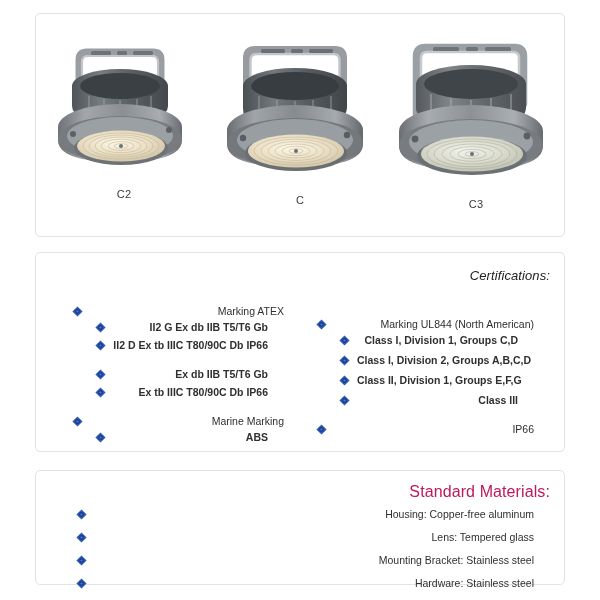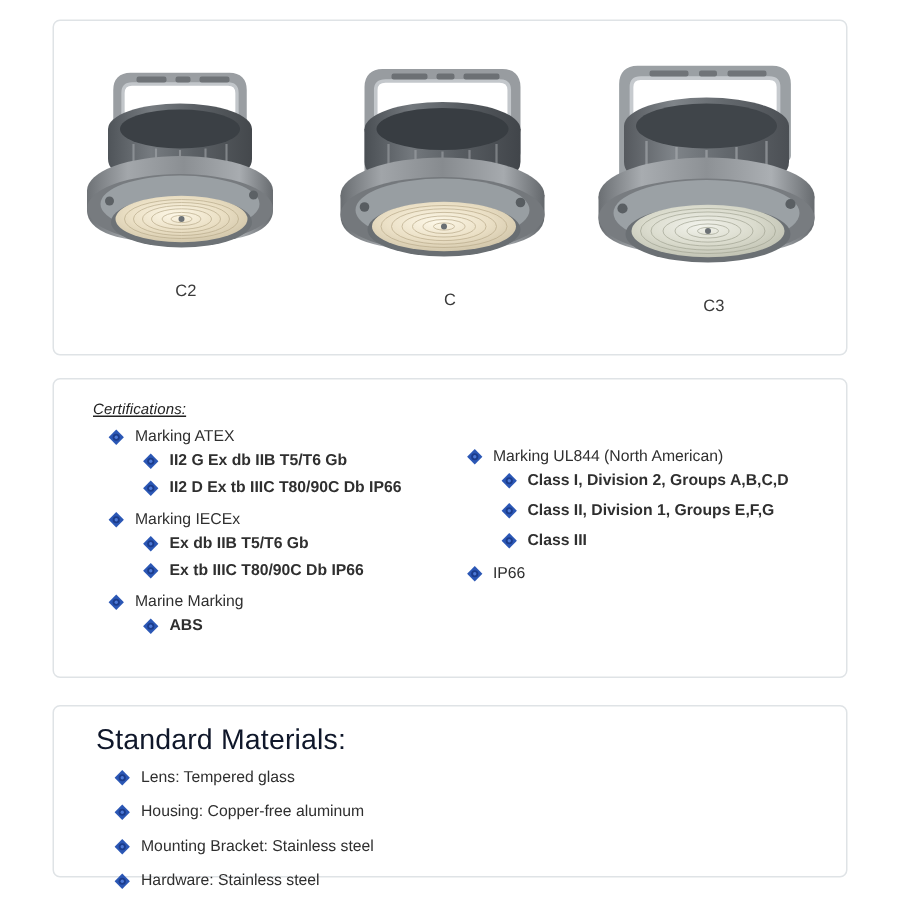--- a/index.html
+++ b/index.html
@@ -15,20 +15,21 @@
     font-family: "Liberation Sans", sans-serif;
     color: #2b2b2b;
     -webkit-font-smoothing: antialiased;
   }
 
   .page {
     position: relative;
     width: 600px;
     height: 600px;
     background: #ffffff;
+    text-align: right;
   }
 
   
   .panel {
     position: absolute;
     left: 35px;
     width: 530px;
     background: #ffffff;
     border: 1px solid #dfe3e6;
     border-radius: 5px;
@@ -70,45 +71,44 @@
   .lamp-c3 { width: 166px; height: 168px; }
 
   
   .certs-inner {
     position: absolute;
     inset: 0;
     padding: 12px 14px 0 18px;
     box-sizing: border-box;
   }
   .section-title-italic {
-    font-size: 10px;
+    font-size: 13px;
     font-style: italic;
     color: #222;
     margin: 3px 0 6px 8px;
     letter-spacing: 0.1px;
-    text-decoration: underline;
   }
   .section-title-plain {
-    font-size: 19px;
-    color: #0f172a;
+    font-size: 16px;
+    color: #be185d;
     margin: 0 0 7px 8px;
     letter-spacing: 0.1px;
   }
 
   .cert-columns {
     display: flex;
     align-items: flex-start;
   }
   .cert-col-left  { width: 268px; }
   .cert-col-right { width: 250px; padding-top: 13px; }
 
   
   ul.bl {
     list-style: none;
-    margin: 0;
+    margin: 16px;
     padding: 0;
   }
   ul.bl.lvl1 { margin-left: 18px; }
   ul.bl.lvl2 { margin-left: 23px; margin-top: 1px; font-weight: bold; }
   ul.bl.mats { margin-left: 20px; margin-top: 2px; }
 
   li.bi {
     position: relative;
     padding-left: 18px;
     font-size: 10.5px;
@@ -380,30 +380,20 @@
                   <svg viewBox="0 0 11 11">
                       <polygon points="5.5,0.4 10.6,5.5 5.5,10.6 0.4,5.5" fill="#2b57b5"></polygon>
                       <circle cx="5.5" cy="5.5" r="2.4" fill="#1b3c8c"></circle>
                       <circle cx="5.5" cy="5.5" r="1.1" fill="#4d79d6"></circle>
                     </svg>
                 </span>
                 <span>II2 D Ex tb IIIC T80/90C Db IP66</span>
               </li>
             </ul>
 
-            <li class="bi grp spaced" style="margin-top:8px">
-              <span class="bullet">
-                <svg viewBox="0 0 11 11">
-                    <polygon points="5.5,0.4 10.6,5.5 5.5,10.6 0.4,5.5" fill="#2b57b5"></polygon>
-                    <circle cx="5.5" cy="5.5" r="2.4" fill="#1b3c8c"></circle>
-                    <circle cx="5.5" cy="5.5" r="1.1" fill="#4d79d6"></circle>
-                  </svg>
-              </span>
-              <span>Marking IECEx</span>
-            </li>
             <ul class="bl lvl2">
               <li class="bi">
                 <span class="bullet">
                   <svg viewBox="0 0 11 11">
                       <polygon points="5.5,0.4 10.6,5.5 5.5,10.6 0.4,5.5" fill="#2b57b5"></polygon>
                       <circle cx="5.5" cy="5.5" r="2.4" fill="#1b3c8c"></circle>
                       <circle cx="5.5" cy="5.5" r="1.1" fill="#4d79d6"></circle>
                     </svg>
                 </span>
                 <span>Ex db IIB T5/T6 Gb</span>
@@ -461,20 +451,30 @@
             </li>
             <ul class="bl lvl2">
               <li class="bi spaced">
                 <span class="bullet">
                   <svg viewBox="0 0 11 11">
                       <polygon points="5.5,0.4 10.6,5.5 5.5,10.6 0.4,5.5" fill="#2b57b5"></polygon>
                       <circle cx="5.5" cy="5.5" r="2.4" fill="#1b3c8c"></circle>
                       <circle cx="5.5" cy="5.5" r="1.1" fill="#4d79d6"></circle>
                     </svg>
                 </span>
+                <span>Class I, Division 1, Groups C,D</span>
+              </li>
+              <li class="bi spaced">
+                <span class="bullet">
+                  <svg viewBox="0 0 11 11">
+                      <polygon points="5.5,0.4 10.6,5.5 5.5,10.6 0.4,5.5" fill="#2b57b5"></polygon>
+                      <circle cx="5.5" cy="5.5" r="2.4" fill="#1b3c8c"></circle>
+                      <circle cx="5.5" cy="5.5" r="1.1" fill="#4d79d6"></circle>
+                    </svg>
+                </span>
                 <span>Class I, Division 2, Groups A,B,C,D</span>
               </li>
               <li class="bi spaced">
                 <span class="bullet">
                   <svg viewBox="0 0 11 11">
                       <polygon points="5.5,0.4 10.6,5.5 5.5,10.6 0.4,5.5" fill="#2b57b5"></polygon>
                       <circle cx="5.5" cy="5.5" r="2.4" fill="#1b3c8c"></circle>
                       <circle cx="5.5" cy="5.5" r="1.1" fill="#4d79d6"></circle>
                     </svg>
                 </span>
@@ -517,31 +517,31 @@
 
       <ul class="bl mats">
         <li class="bi mat">
           <span class="bullet">
             <svg viewBox="0 0 11 11">
                 <polygon points="5.5,0.4 10.6,5.5 5.5,10.6 0.4,5.5" fill="#2b57b5"></polygon>
                 <circle cx="5.5" cy="5.5" r="2.4" fill="#1b3c8c"></circle>
                 <circle cx="5.5" cy="5.5" r="1.1" fill="#4d79d6"></circle>
               </svg>
           </span>
-          <span>Lens: Tempered glass</span>
+          <span>Housing: Copper-free aluminum</span>
         </li>
         <li class="bi mat">
           <span class="bullet">
             <svg viewBox="0 0 11 11">
                 <polygon points="5.5,0.4 10.6,5.5 5.5,10.6 0.4,5.5" fill="#2b57b5"></polygon>
                 <circle cx="5.5" cy="5.5" r="2.4" fill="#1b3c8c"></circle>
                 <circle cx="5.5" cy="5.5" r="1.1" fill="#4d79d6"></circle>
               </svg>
           </span>
-          <span>Housing: Copper-free aluminum</span>
+          <span>Lens: Tempered glass</span>
         </li>
         <li class="bi mat">
           <span class="bullet">
             <svg viewBox="0 0 11 11">
                 <polygon points="5.5,0.4 10.6,5.5 5.5,10.6 0.4,5.5" fill="#2b57b5"></polygon>
                 <circle cx="5.5" cy="5.5" r="2.4" fill="#1b3c8c"></circle>
                 <circle cx="5.5" cy="5.5" r="1.1" fill="#4d79d6"></circle>
               </svg>
           </span>
           <span>Mounting Bracket: Stainless steel</span>

